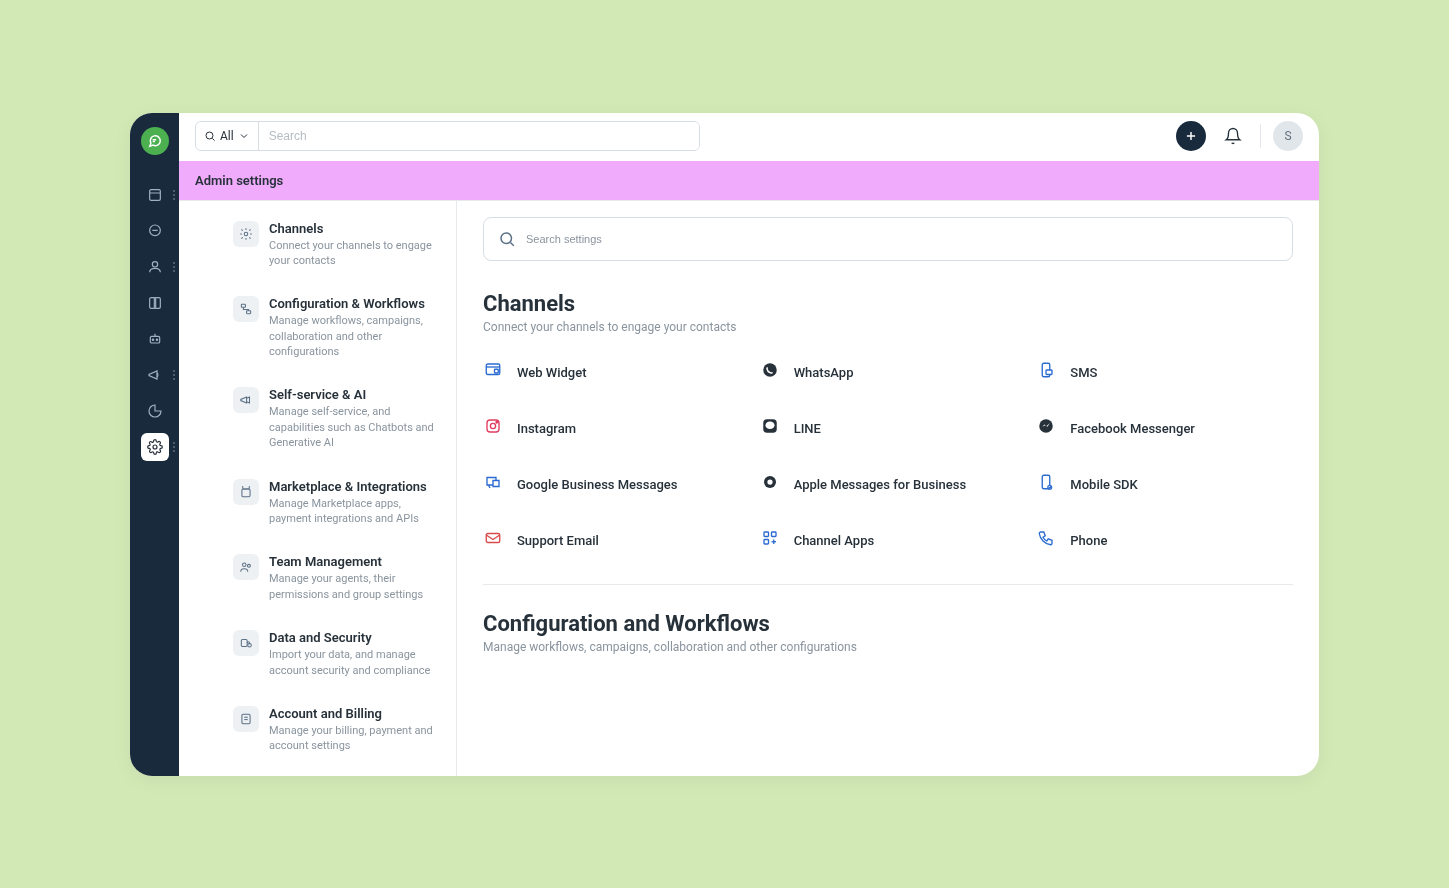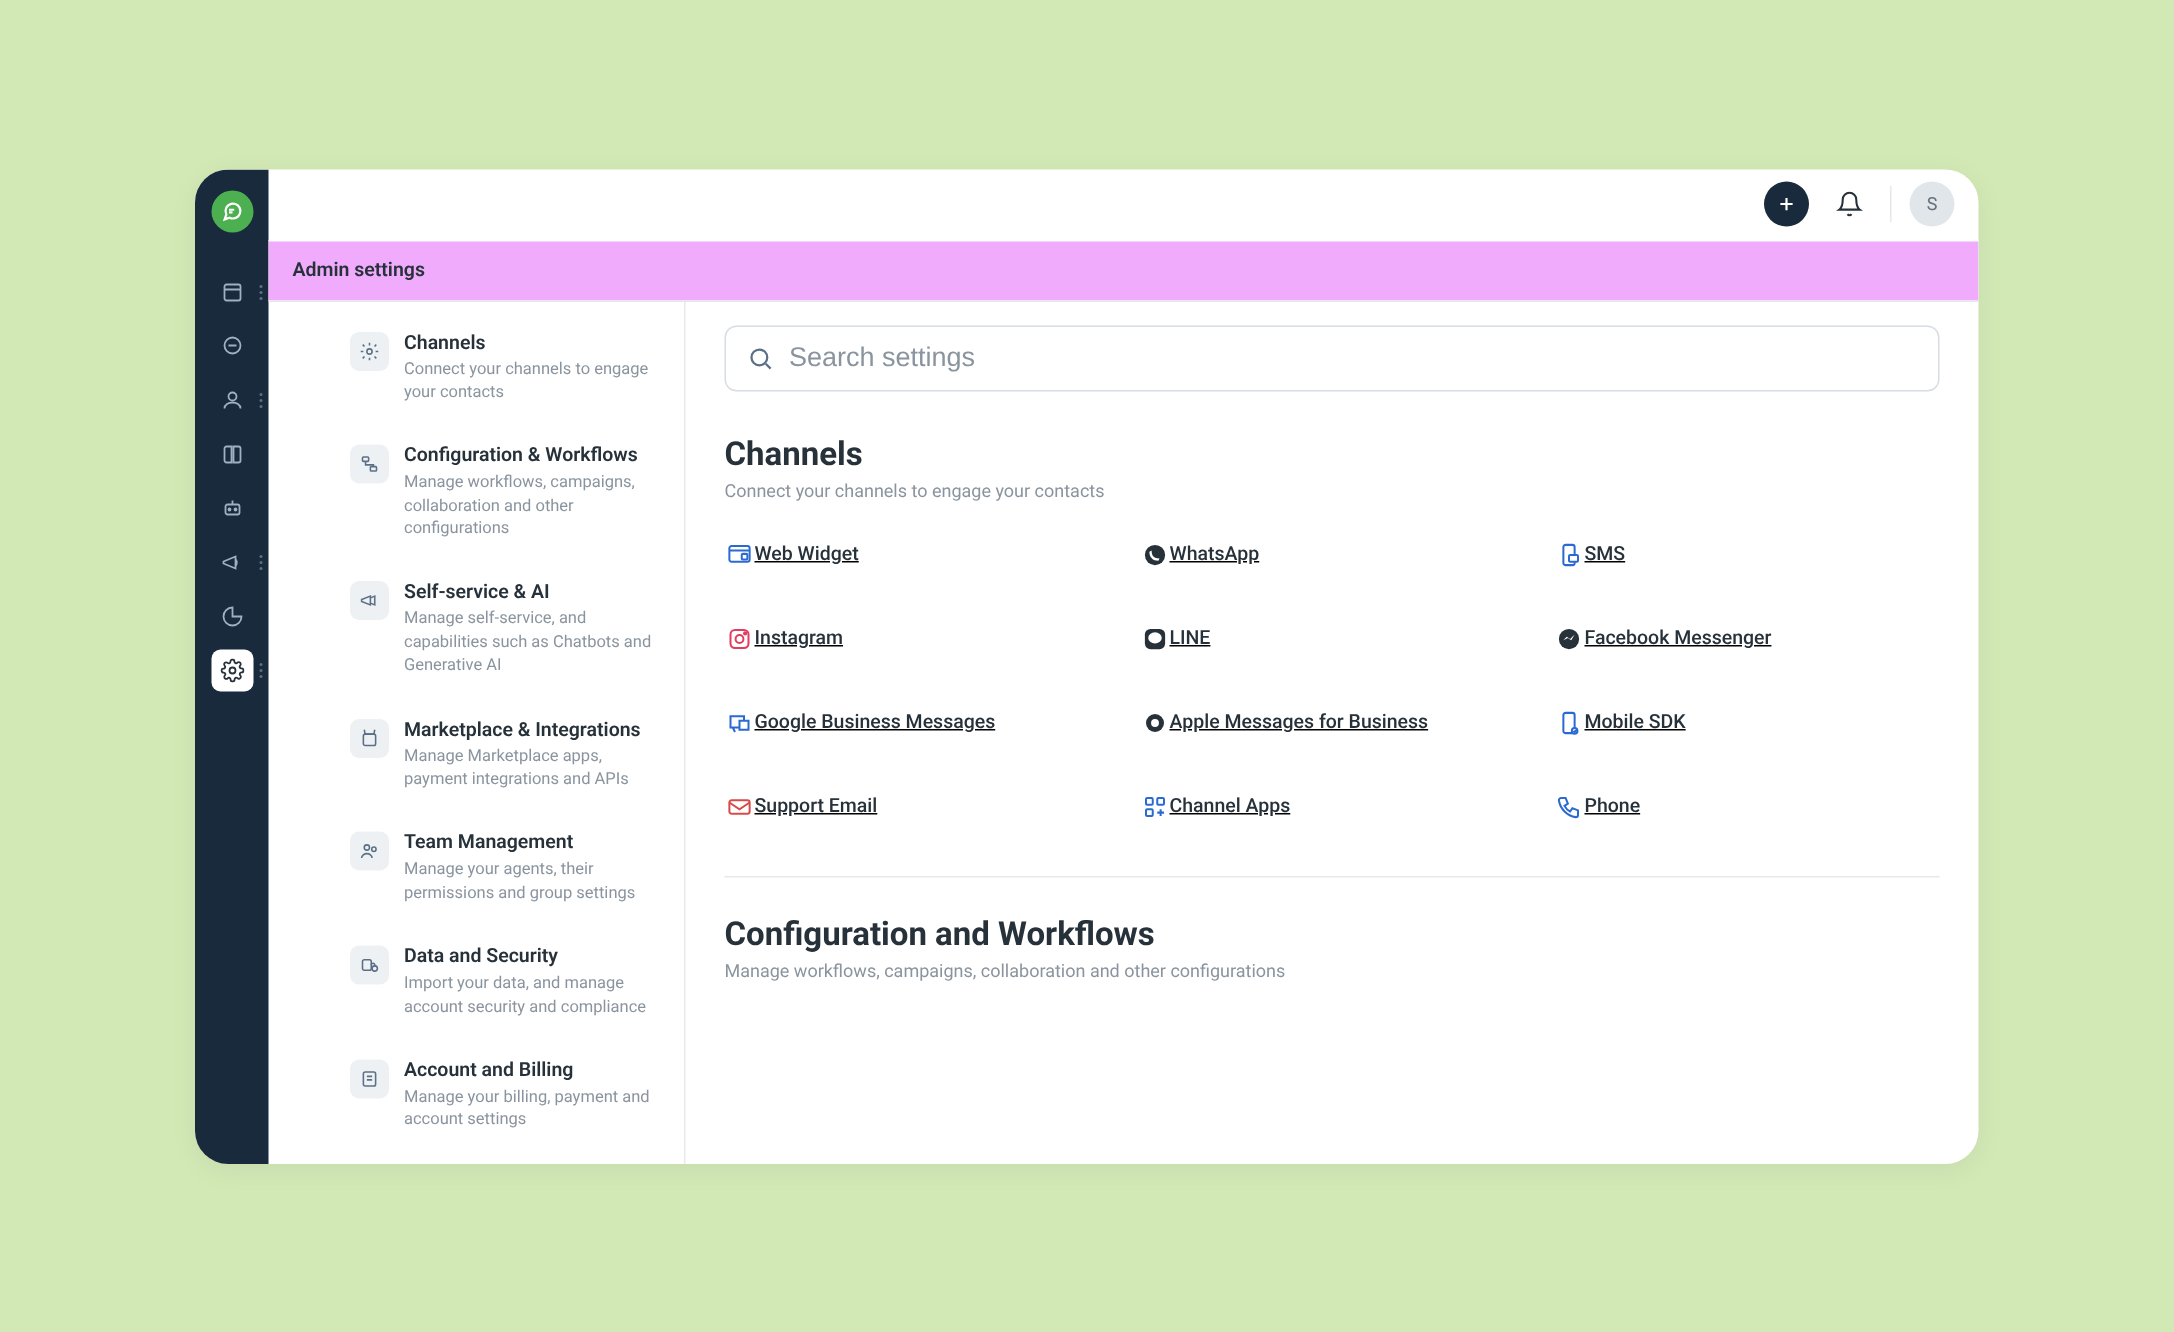--- a/index.html
+++ b/index.html
@@ -194,21 +194,21 @@
   gap: 10px;
   border: 1px solid #d7dde3;
   border-radius: 8px;
   height: 44px;
   padding: 0 14px;
   margin-bottom: 30px;
 }
 .settings-search svg { width: 18px; height: 18px; }
 .settings-search input {
   border: none; outline: none; flex: 1;
-  font-size: 18px; color: #1d4ed8;
+  font-size: 11px; color: #1d4ed8;
 }
 .settings-search input::placeholder { color: #8a949e; }
 .section-title {
   font-size: 22px;
   font-weight: 700;
   color: #27313a;
   margin-bottom: 4px;
 }
 .section-sub {
   font-size: 12px;
@@ -216,24 +216,23 @@
   margin-bottom: 26px;
 }
 .channel-grid {
   display: grid;
   grid-template-columns: repeat(3, 1fr);
   gap: 36px 20px;
   margin-bottom: 36px;
 }
 .channel-item {
   display: flex;
-  align-items: center;
-  gap: 0;
+  align-items: flex-end;
+  gap: 14px;
   cursor: pointer;
-  text-decoration: underline;
 }
 .channel-icon {
   width: 20px; height: 20px;
   display: flex; align-items: center; justify-content: center;
 }
 .channel-icon svg { width: 18px; height: 18px; }
 .channel-label {
   font-size: 13px;
   font-weight: 500;
   color: #27313a;
@@ -322,20 +321,33 @@
       <div class="dots">
           <span></span>
           <span></span>
           <span></span>
         </div>
     </div>
   </div>
 
   <div class="main">
     <div class="topbar">
+      <div class="search-combo">
+        <div class="search-scope">
+          <svg viewBox="0 0 24 24" fill="none" stroke="#27313a" stroke-width="2">
+              <circle cx="11" cy="11" r="7"></circle>
+              <line x1="21" y1="21" x2="16.65" y2="16.65"></line>
+            </svg>
+          <span>All</span>
+          <svg viewBox="0 0 24 24" fill="none" stroke="#27313a" stroke-width="2">
+              <polyline points="6 9 12 15 18 9"></polyline>
+            </svg>
+        </div>
+        <input class="search-main" placeholder="Search" style="">
+      </div>
       <div class="topbar-spacer"></div>
       <div class="add-btn">
         <svg viewBox="0 0 24 24" fill="none" stroke="#fff" stroke-width="2.5">
             <line x1="12" y1="5" x2="12" y2="19"></line>
             <line x1="5" y1="12" x2="19" y2="12"></line>
           </svg>
       </div>
       <div class="bell-btn">
         <svg viewBox="0 0 24 24" fill="none" stroke="#27313a" stroke-width="1.8">
             <path d="M18 8a6 6 0 0 0-12 0c0 7-3 9-3 9h18s-3-2-3-9"></path>

